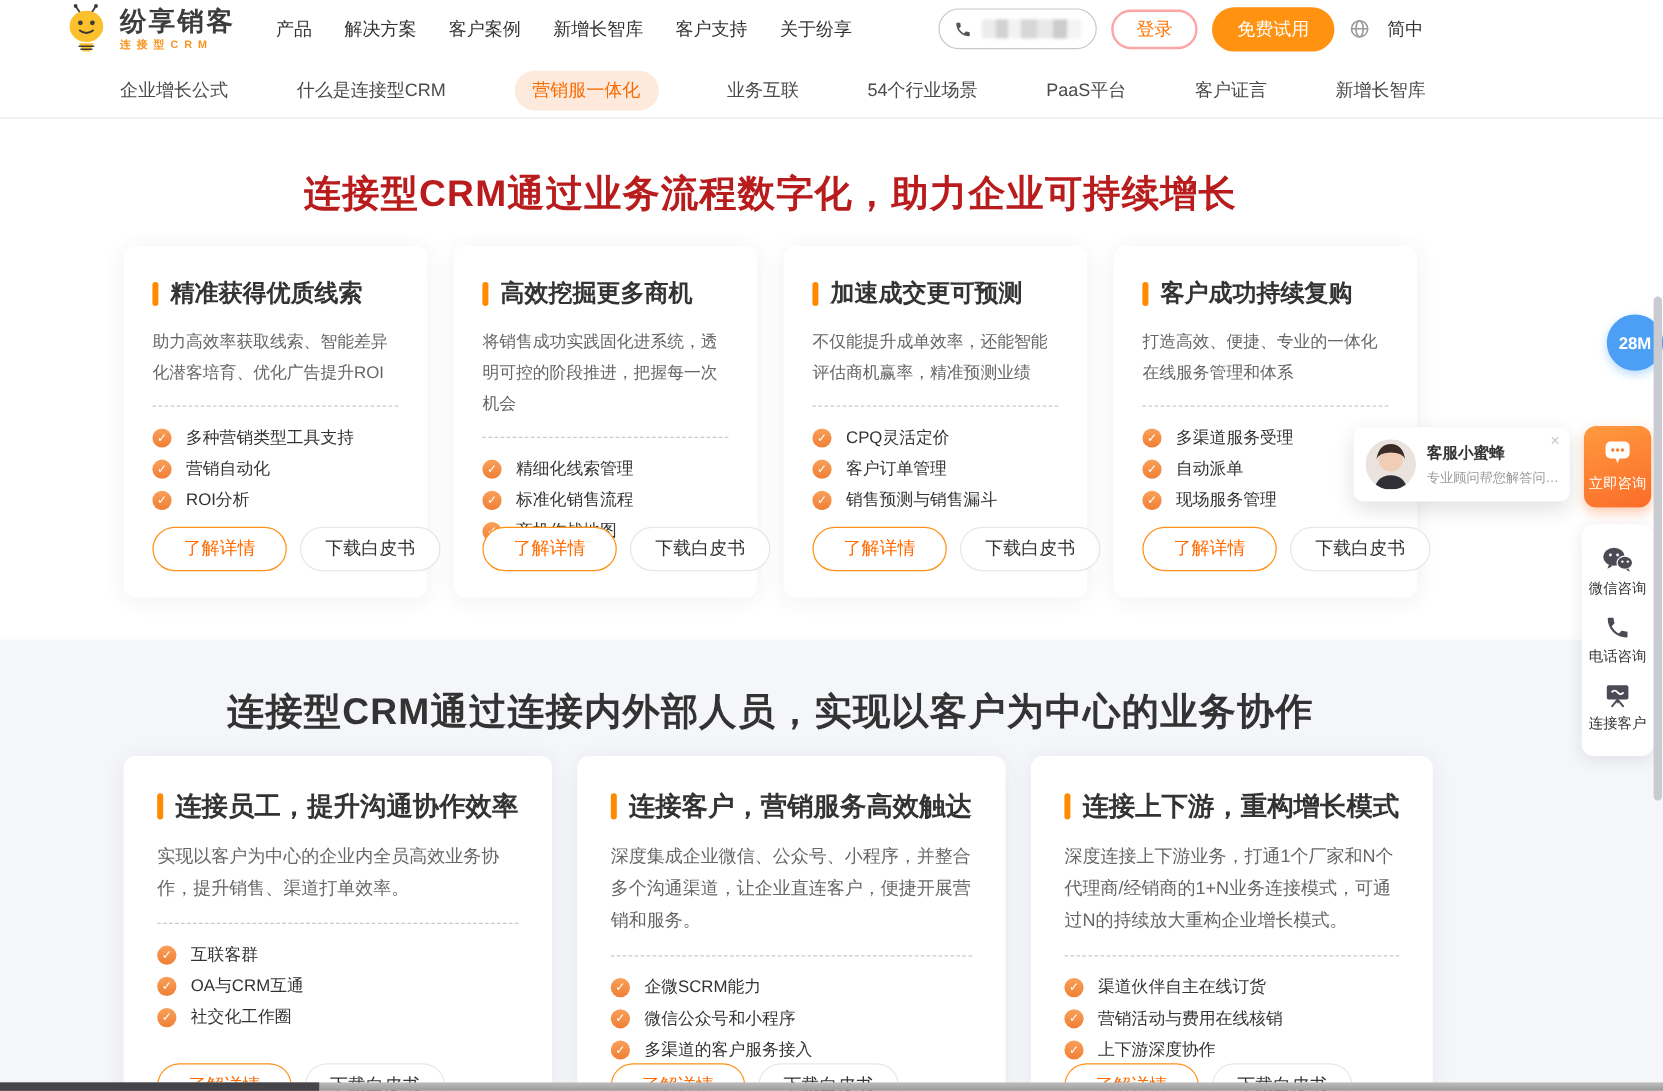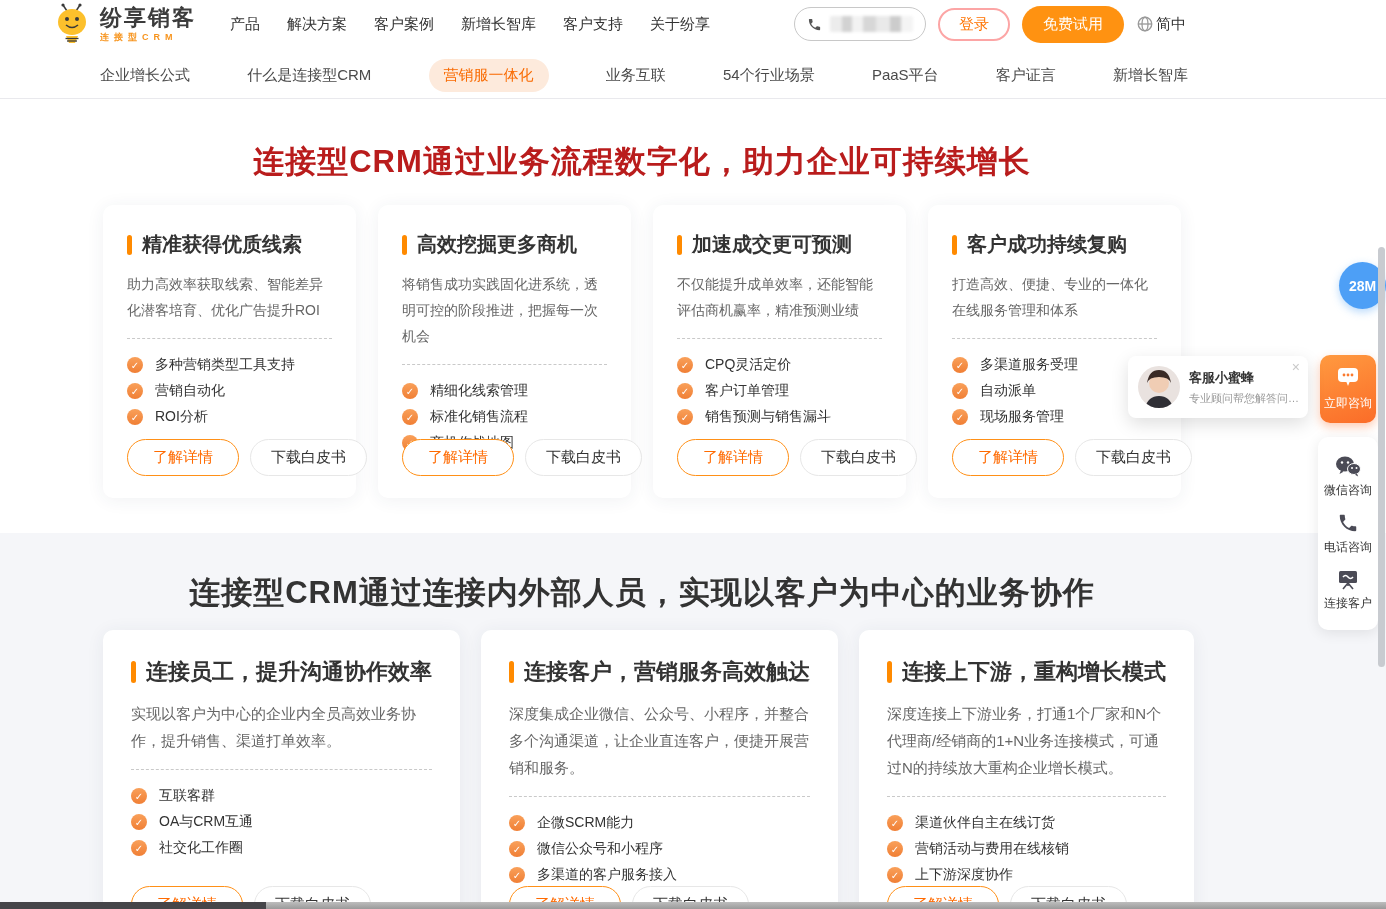--- a/index.html
+++ b/index.html
@@ -17,21 +17,21 @@
   .topnav a { font-size:15px; color:#333; text-decoration:none; cursor:pointer; }
   .header-right { margin-left:auto; margin-right:200px; display:flex; align-items:center; gap:12px; }
   .phone-pill { display:flex; align-items:center; gap:8px; width:132px; height:34px;
     border:1px solid #c8c8c8; border-radius:17px; padding:0 12px; background:#fff; }
   .phone-blur { width:88px; height:16px; border-radius:2px; filter:blur(1.5px);
     background:linear-gradient(90deg,#ececec 0 14%,#d2d2d2 14% 27%,#f2f2f2 27% 40%,#d7d7d7 40% 56%,#e9e9e9 56% 72%,#cccccc 72% 86%,#f4f4f4 86%); }
   .login-btn { height:33px; padding:0 19px; border:2px solid #fca5a5; border-radius:17px;
     background:#fff; color:#ff7300; font-size:15px; cursor:pointer; }
   .trial-btn { height:37px; padding:0 21px; border:none; border-radius:19px;
     background:#ff9211; color:#fff; font-size:15px; cursor:pointer; }
-  .lang { display:flex; align-items:center; gap:2px; font-size:15px; color:#333; cursor:pointer; }
+  .lang { display:flex; align-items:center; gap:14px; font-size:15px; color:#333; cursor:pointer; }
 
   
   .subnav { position:absolute; top:52px; left:0; width:100%; height:47px; background:#fff;
     border-bottom:1px solid #e9e9ed; z-index:29; }
   .subnav-inner { height:100%; margin:0 198px 0 100px; display:flex;
     justify-content:space-between; align-items:center; }
   .subnav-item { font-size:15px; color:#4a4a4a; cursor:pointer; padding:7px 0; }
   .subnav-item.active { background:#fdeadc; color:#f96a00; padding:7px 15px; border-radius:17px; }
 
   

